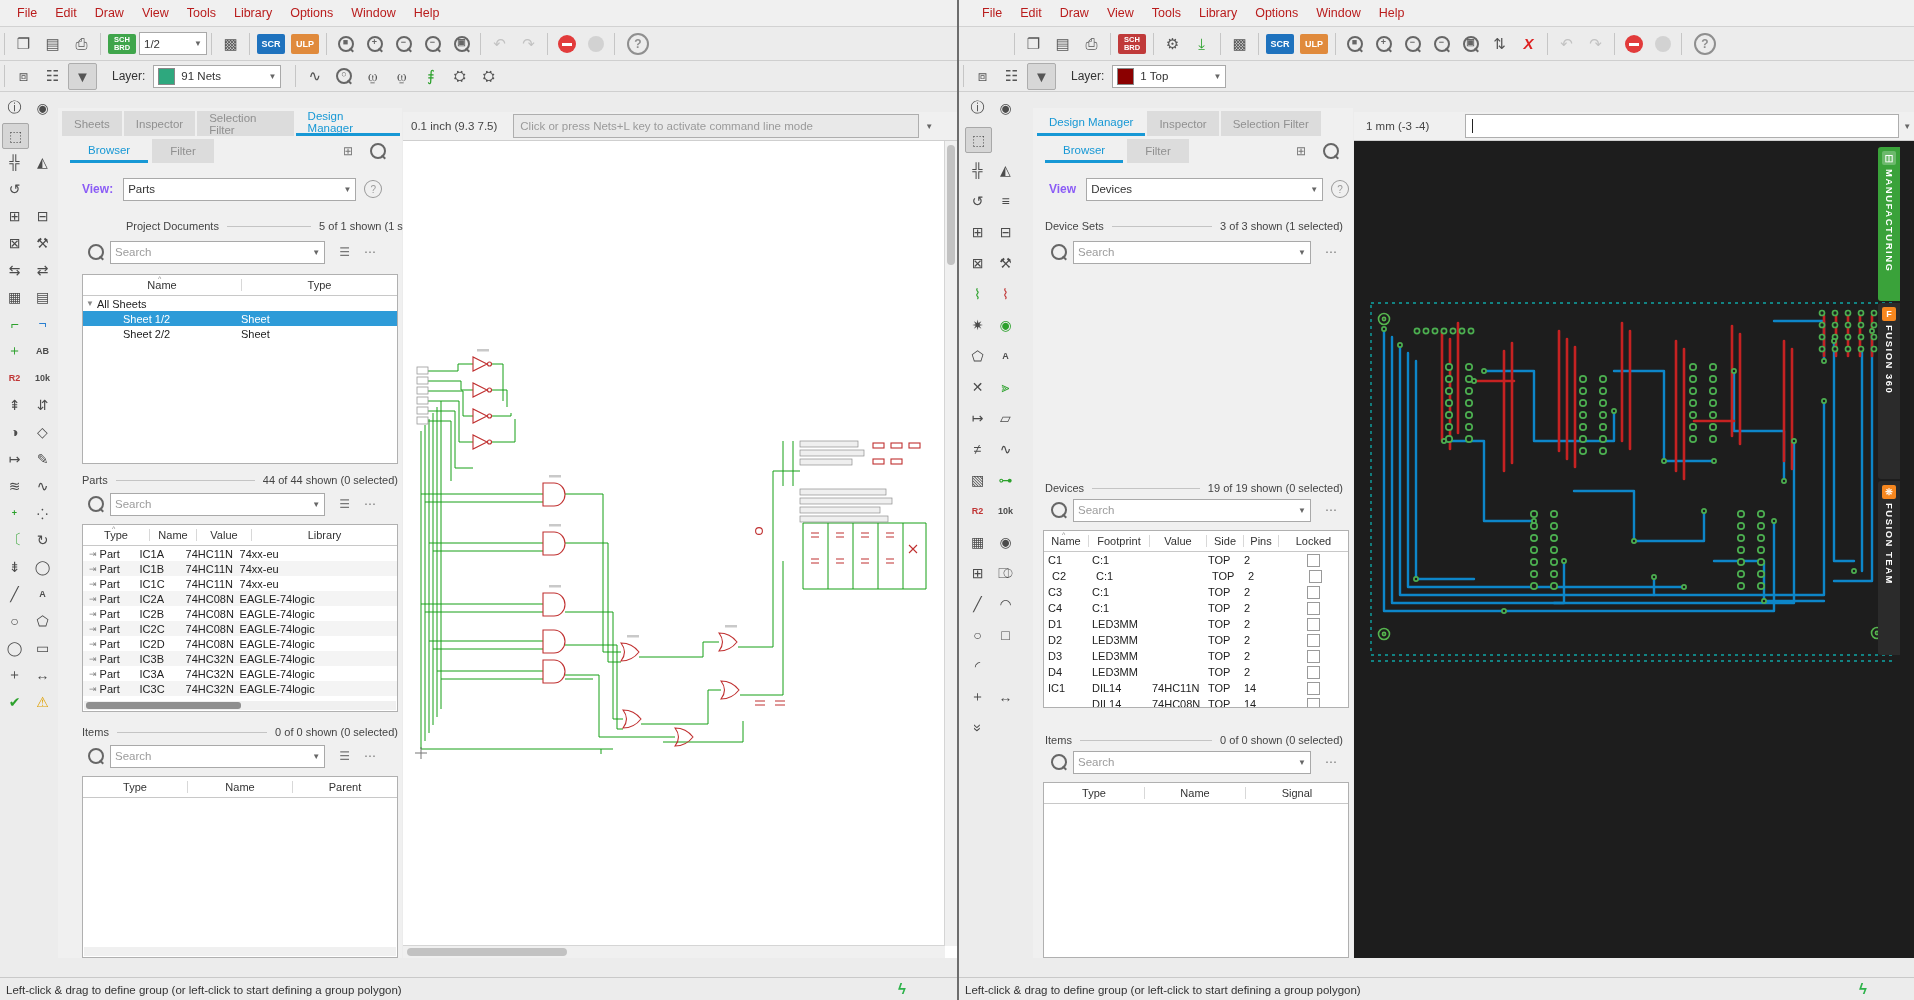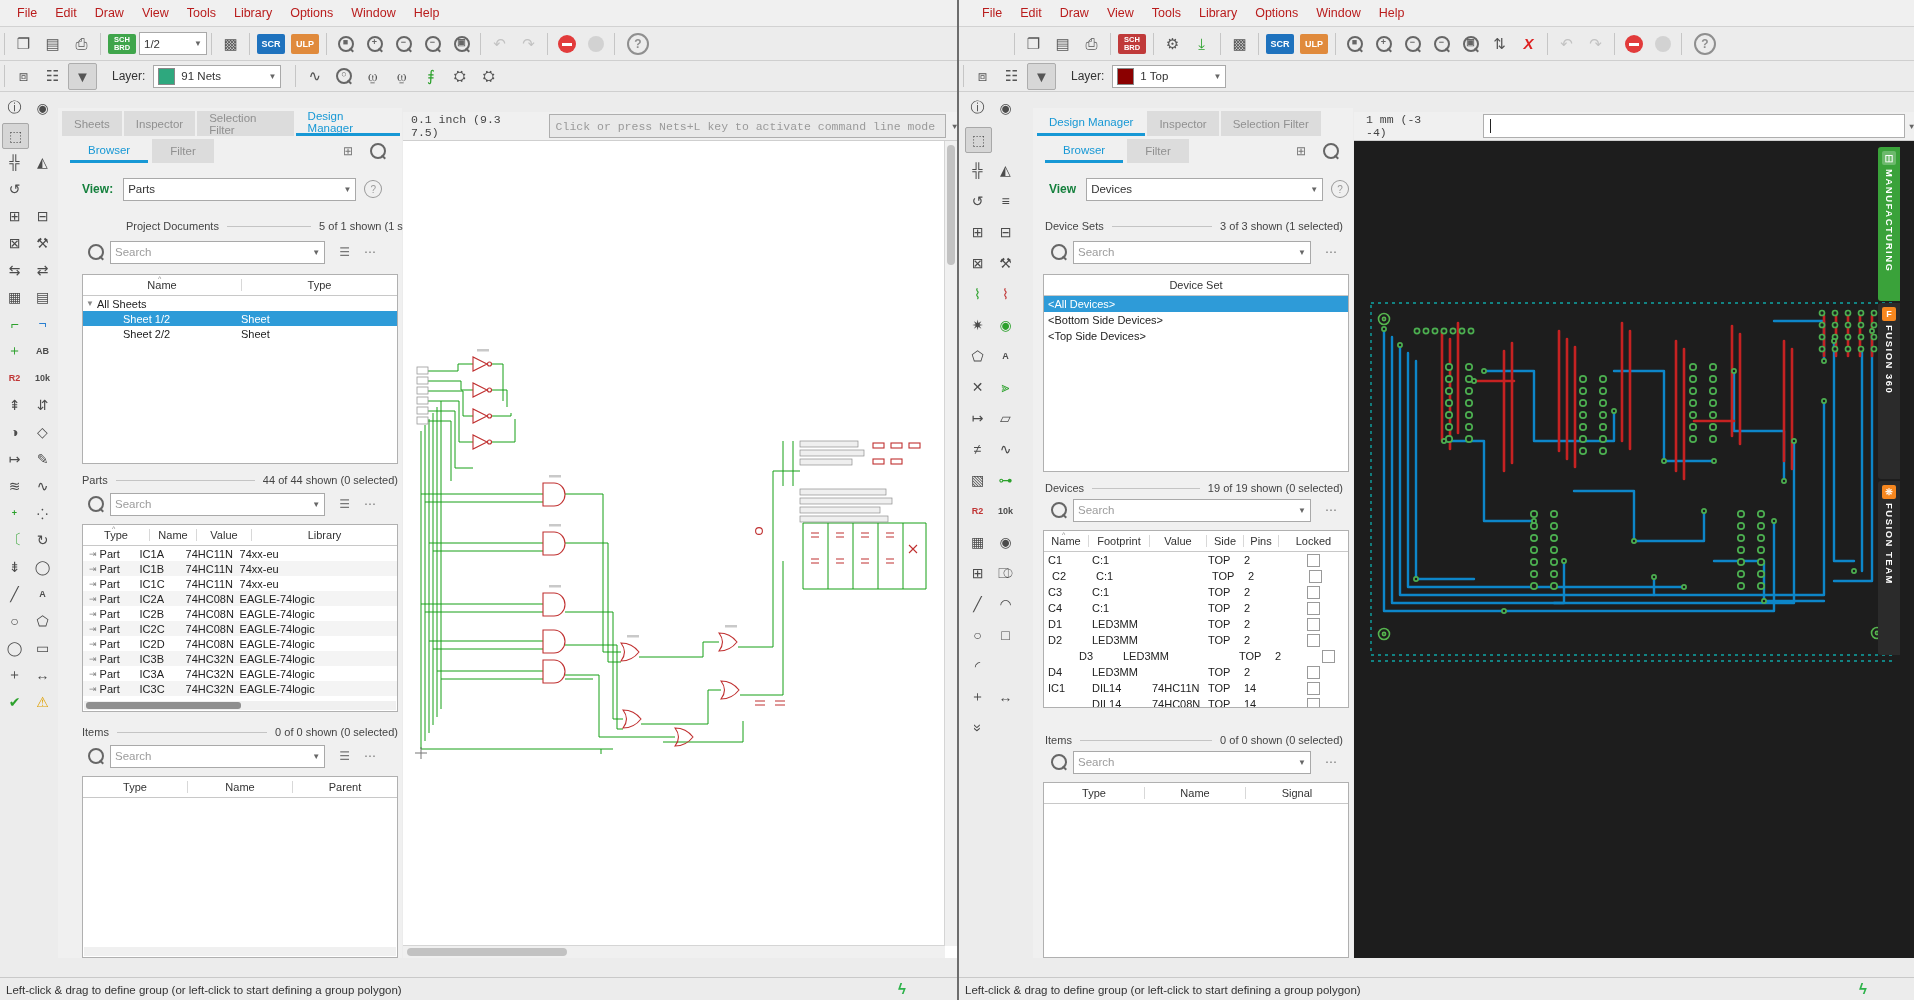--- a/index.html
+++ b/index.html
@@ -50,21 +50,21 @@
   .panel{background:#f0f0f0;}
   .ptabs{position:absolute;left:4px;top:3px;height:25px;display:flex;font-size:11.5px;}
   .ptab{background:#dcdcdc;color:#909090;padding:0 12px;margin-right:2px;display:flex;align-items:center;}
   .ptab.active{background:#f0f0f0;color:#1798d5;border-bottom:3px solid #1798d5;}
   .subtabs{position:absolute;left:12px;top:31px;height:24px;display:flex;font-size:11.5px;}
   .stab{background:#dcdcdc;color:#909090;padding:0 18px;margin-right:4px;display:flex;align-items:center;}
   .stab.active{background:#f0f0f0;color:#1798d5;border-bottom:3px solid #1798d5;}
   .minibtn{position:absolute;top:33px;width:24px;height:20px;display:flex;align-items:center;justify-content:center;
            color:#777;font-size:12px;}
   .viewrow{position:absolute;height:26px;display:flex;align-items:center;font-size:12px;}
-  .viewrow b{margin-right:10px;color:#15803d;}
+  .viewrow b{margin-right:10px;color:#8b5cf6;}
   .helpmini{width:16px;height:16px;border-radius:50%;border:1.5px solid #9a9a9a;color:#9a9a9a;font-size:10px;
             display:flex;align-items:center;justify-content:center;margin-left:8px;}
   .sect{position:absolute;display:flex;align-items:center;font-size:11px;color:#444;}
   .sect .ln{flex:1;height:1px;background:#c4c4c4;margin:0 8px;}
   .srow{position:absolute;height:24px;display:flex;align-items:center;}
   .srow .combo{flex:1;color:#9c9c9c;}
   .srow .sic{margin:0 6px 0 2px;}
   .listic{font-size:12px;color:#777;margin-left:14px;}
   .box{position:absolute;background:#fff;border:1px solid #b0b0b0;overflow:hidden;}
   .thead{display:flex;border-bottom:1px solid #c8c8c8;font-size:11px;color:#333;height:20px;align-items:center;}
@@ -74,21 +74,21 @@
   .trow{display:flex;font-size:11px;height:15px;align-items:center;color:#222;}
   .trow.alt{background:#f4f4f4;}
   .trow.sel{background:#2e9bd8;color:#fff;}
   .trow div{overflow:hidden;white-space:nowrap;}
   .gateic{color:#8a8a8a;font-size:9px;padding:0 3px 0 6px;}
   .hscroll{position:absolute;left:1px;right:1px;height:9px;background:#f0f0f0;}
   .hscroll .thumb{position:absolute;top:1px;height:7px;background:#8f8f8f;border-radius:3px;}
   .cb{width:11px;height:11px;border:1px solid #9a9a9a;background:#fff;}
   
   .cheader{position:absolute;height:28px;background:#f0f0f0;border-bottom:1px solid #cfcfcf;
-           display:flex;align-items:center;font-size:11.5px;color:#444;font-family:Liberation Mono, monospace;}
+           display:flex;align-items:center;font-size:11.5px;color:#444;}
   .cmdline{height:22px;background:#e9e9e9;border:1px solid #aeaeae;color:#9a9a9a;font-size:11.5px;
            display:flex;align-items:center;padding:0 6px;}
   .cmdline.white{background:#fff;color:#111;}
   .cursorbar{width:1px;height:14px;background:#222;}
   .statusbar{position:absolute;left:0;right:0;top:977px;height:23px;background:#ececec;border-top:1px solid #c9c9c9;
              display:flex;align-items:center;font-size:11.5px;color:#333;padding-left:6px;}
   .bolt{color:#2db24a;font-weight:bold;font-size:15px;position:absolute;top:2px;}
   .scroll-v{position:absolute;width:12px;background:#f0f0f0;border-left:1px solid #d5d5d5;}
   .scroll-v .thumb{position:absolute;left:2px;width:8px;background:#c2c2c2;border-radius:4px;}
   .scroll-h{position:absolute;height:12px;background:#f0f0f0;border-top:1px solid #d5d5d5;}
@@ -685,36 +685,20 @@
         <span>3 of 3 shown (1 selected)</span>
       </div>
       <div class="srow" style="left:16px;top:132px;width:288px;">
         <span class="mag sic"></span>
         <span class="combo" style="width:190px">
           <span>Search</span>
             <span class="car">▼</span>
         </span>
         <span class="listic">⋯</span>
       </div>
-      <div class="box" style="left:10px;top:166px;width:304px;height:196px;">
-        <div class="thead">
-            <div style="flex:1"><span>Device Set</span></div>
-          </div>
-        <div id="rw-devsets">
-            <div class="trow sel" style="height: 16px;">
-              <div style="flex: 1 1 0%; padding-left: 4px;">&lt;All Devices&gt;</div>
-            </div>
-            <div class="trow" style="height: 16px;">
-              <div style="flex: 1 1 0%; padding-left: 4px;">&lt;Bottom Side Devices&gt;</div>
-            </div>
-            <div class="trow" style="height: 16px;">
-              <div style="flex: 1 1 0%; padding-left: 4px;">&lt;Top Side Devices&gt;</div>
-            </div>
-          </div>
-      </div>
 
       <div class="sect" style="left:12px;top:374px;width:298px;">
         <span>Devices</span>
           <span class="ln"></span>
         <span>19 of 19 shown (0 selected)</span>
       </div>
       <div class="srow" style="left:16px;top:390px;width:288px;">
         <span class="mag sic"></span>
         <span class="combo" style="width:190px">
           <span>Search</span>
@@ -785,21 +769,21 @@
             <div class="trow" style="height: 16px;">
               <div style="width: 44px; padding-left: 4px;">D2</div>
               <div style="width: 60px;">LED3MM</div>
               <div style="width: 56px;"></div>
               <div style="width: 36px;">TOP</div>
               <div style="width: 34px;">2</div>
               <div style="flex: 1 1 0%; display: flex; justify-content: center;">
                 <span class="cb"></span>
               </div>
             </div>
-            <div class="trow" style="height: 16px; margin-left: 31px;">
+            <div class="trow" style="height: 16px;">
               <div style="width: 44px; padding-left: 4px;">D3</div>
               <div style="width: 60px;">LED3MM</div>
               <div style="width: 56px;"></div>
               <div style="width: 36px;">TOP</div>
               <div style="width: 34px;">2</div>
               <div style="flex: 1 1 0%; display: flex; justify-content: center;">
                 <span class="cb"></span>
               </div>
             </div>
             <div class="trow" style="height: 16px;">

